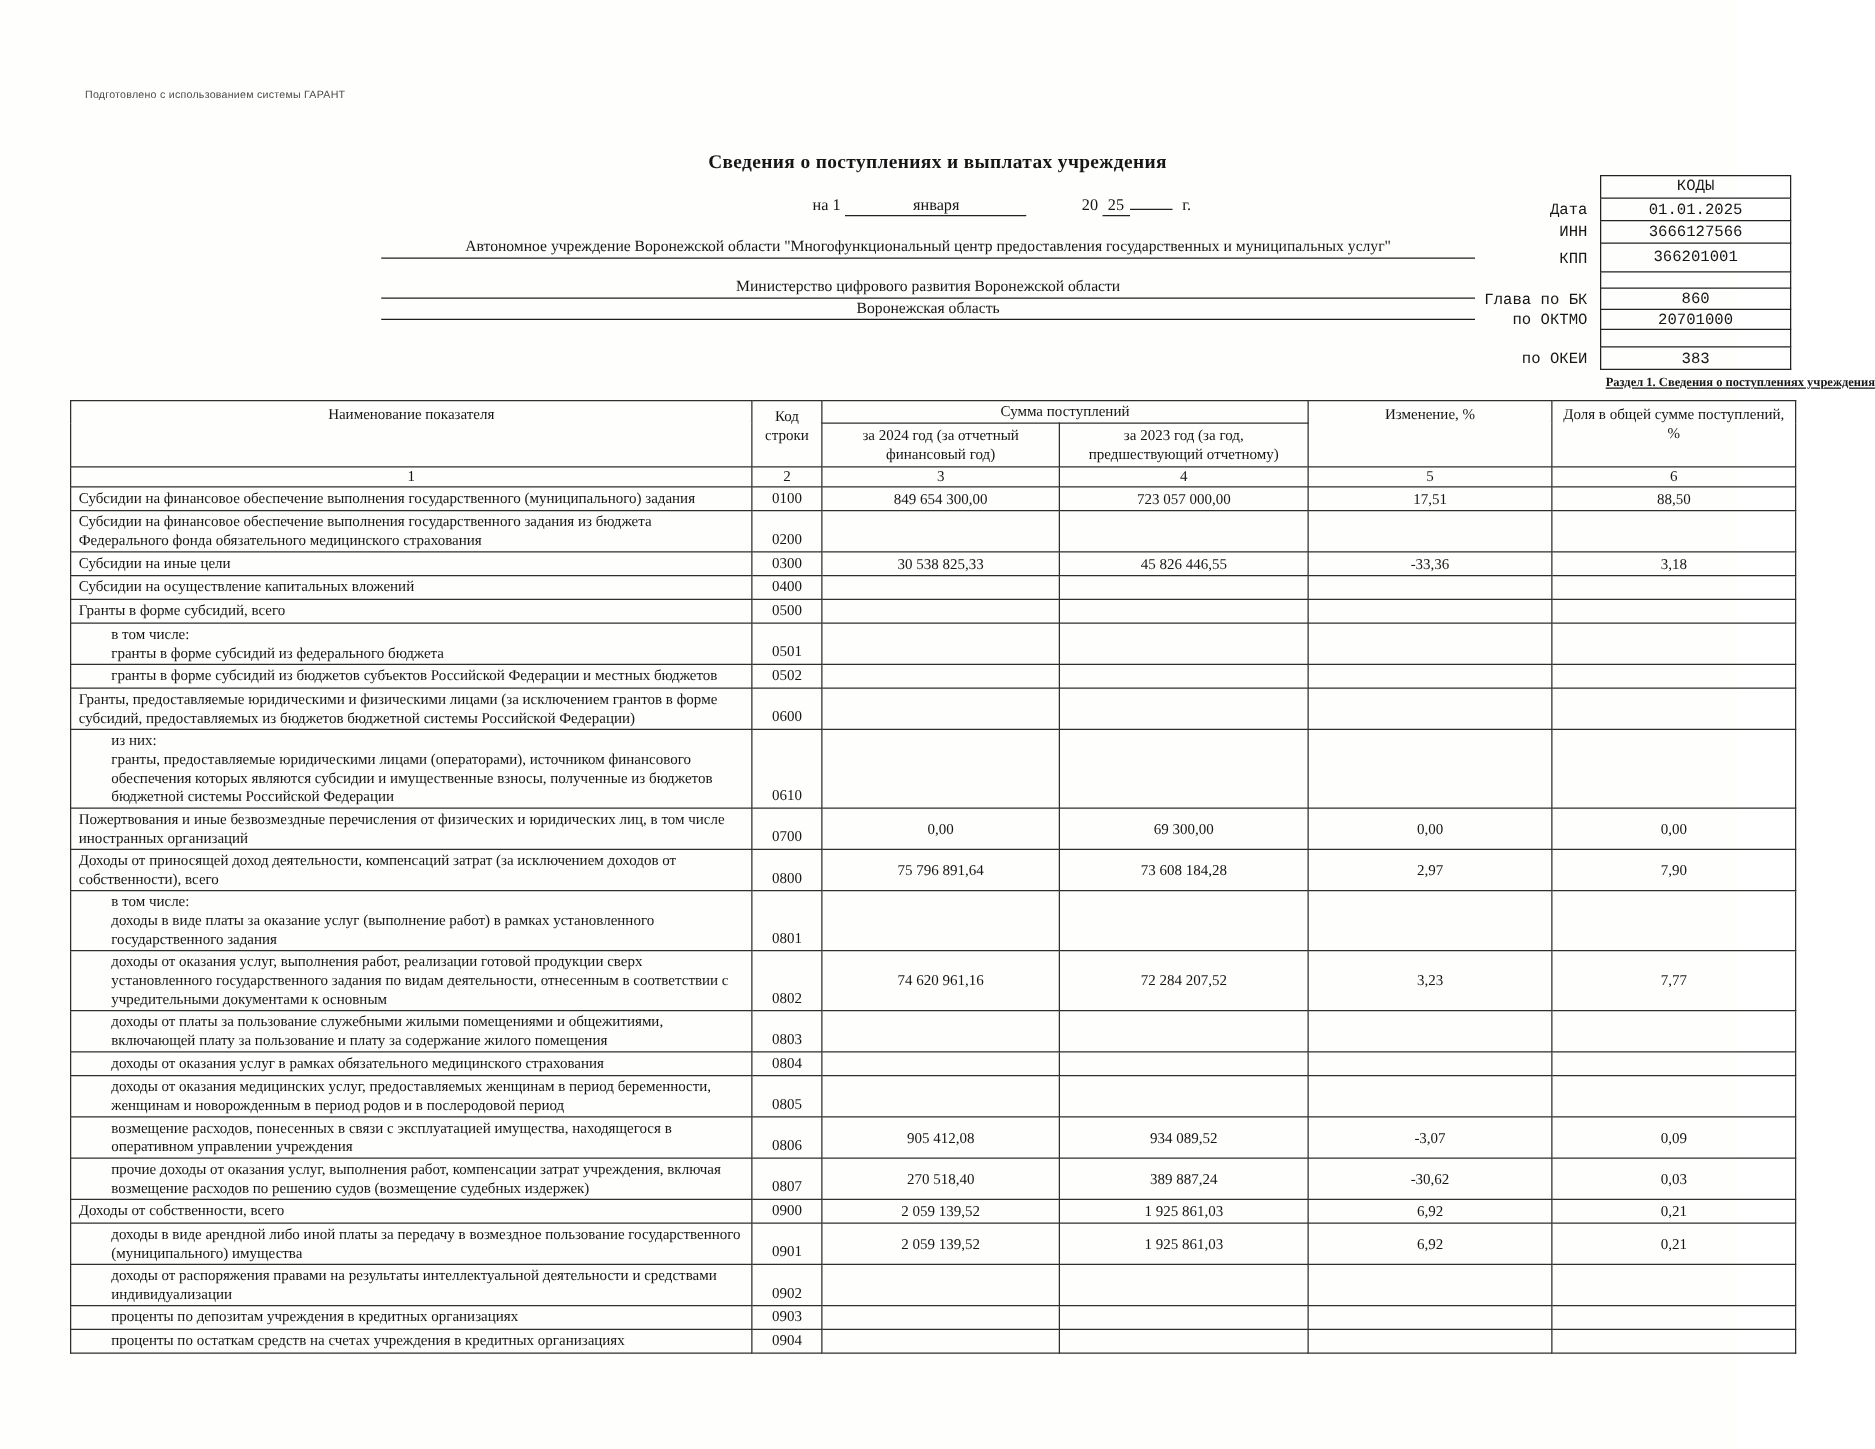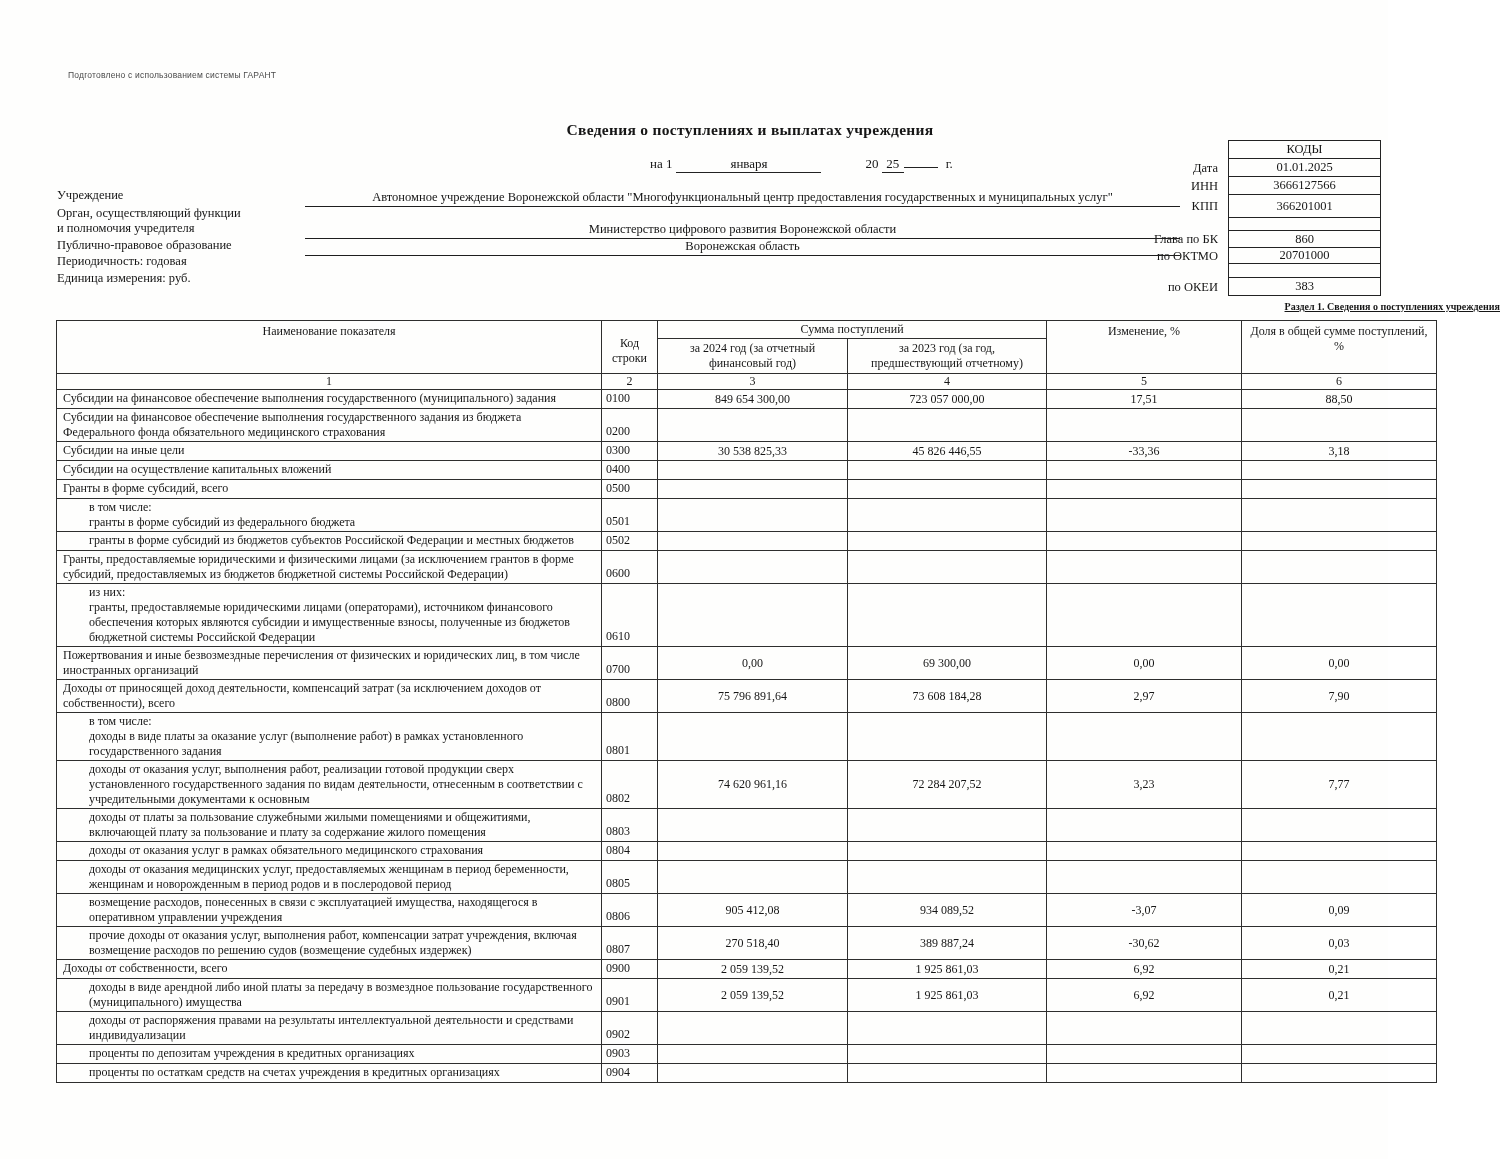--- a/index.html
+++ b/index.html
@@ -30,21 +30,21 @@
   .date-line .u-year {
     display:inline-block; min-width:22px; text-align:center;
     border-bottom:1.5px solid #222;
   }
   .date-line .u-tail {
     display:inline-block; width:34px; border-bottom:1.5px solid #222; margin-right:8px;
   }
   .date-line .yr-prefix { margin-left:40px; }
 
   
-  .codes-wrap { position:absolute; left:1108px; top:140px; width:275px; font-size:12.5px; }
+  .codes-wrap { position:absolute; left:1160px; top:140px; width:275px; font-size:12.5px;font-family:Liberation Mono, monospace; }
   .codes-grid { display:grid; grid-template-columns:120px 153px; }
   .codes-head-label { height:19px; }
   .codes-head-value {
     border:1.8px solid #222; text-align:center; height:19px; line-height:17px;
   }
   .codes-label { text-align:right; padding-right:10px; display:flex; align-items:center; justify-content:flex-end; }
   .codes-value {
     border-left:1.8px solid #222; border-right:1.8px solid #222; border-bottom:1.4px solid #222;
     text-align:center; display:flex; align-items:center; justify-content:center;
   }
@@ -71,26 +71,26 @@
   
   .tbl-wrap { position:absolute; left:56px; top:320px; }
   table { border-collapse:collapse; table-layout:fixed; width:1380px; font-size:12px; }
   col.c1{width:545px;} col.c2{width:56px;} col.c3{width:190px;}
   col.c4{width:199px;} col.c5{width:195px;} col.c6{width:195px;}
   th, td { border:1.4px solid #2e2e2e; font-weight:normal; }
   thead th { text-align:center; vertical-align:top; padding:2px 4px; line-height:15px; }
   thead .group-th { padding:1px 4px; }
   thead tr.nums th { padding:0 4px; line-height:15px; height:16px; vertical-align:middle; }
   th.name-th { vertical-align:top; padding-top:3px; }
-  th.code-th { vertical-align:top; padding-top:15px;margin-top:24px; }
+  th.code-th { vertical-align:top; padding-top:5px;margin-top:24px; }
   th.pct-th  { vertical-align:top; padding-top:3px; }
 
   tbody td { padding:1px 4px; line-height:15px; }
   td.name-cell { vertical-align:top; padding-left:6px; padding-right:8px;margin-top:44px; }
-  td.code-cell { text-align:left; vertical-align:bottom; padding-bottom:2px; }
+  td.code-cell { text-align:center; vertical-align:bottom; padding-bottom:2px; }
   td.val-cell  { text-align:center; vertical-align:middle; }
   .nm.ind, .pre.ind { padding-left:26px; }
 </style>
 </head>
 <body>
 
 <div class="page">
 
   <div class="watermark">Подготовлено с использованием системы ГАРАНТ</div>
 
@@ -119,28 +119,20 @@
         <div class="codes-value" style="height: 17px;">860</div>
         <div class="codes-label" style="height: 16px;">по ОКТМО</div>
         <div class="codes-value" style="height: 16px;">20701000</div>
         <div class="codes-label" style="height: 14px;"></div>
         <div class="codes-value" style="height: 14px;"></div>
         <div class="codes-label" style="height: 18px;">по ОКЕИ</div>
         <div class="codes-value" style="height: 18px;">383</div>
       </div>
   </div>
 
-  <div class="info-labels">
-    <div>Учреждение</div>
-    <div class="lbl-organ">Орган, осуществляющий функции
-и полномочия учредителя</div>
-    <div class="lbl-ppo">Публично-правовое образование</div>
-    <div class="lbl-period">Периодичность: годовая</div>
-    <div class="lbl-unit">Единица измерения: руб.</div>
-  </div>
 
   <div class="info-value iv-2">Министерство цифрового развития Воронежской области</div>
   <div class="info-value iv-1">Автономное учреждение Воронежской области "Многофункциональный центр предоставления государственных и муниципальных услуг"</div>
   <div class="info-value iv-3">Воронежская область</div>
 
   <div class="section-title">Раздел 1. Сведения о поступлениях учреждения</div>
 
   <div class="tbl-wrap">
     <table>
       <colgroup>

